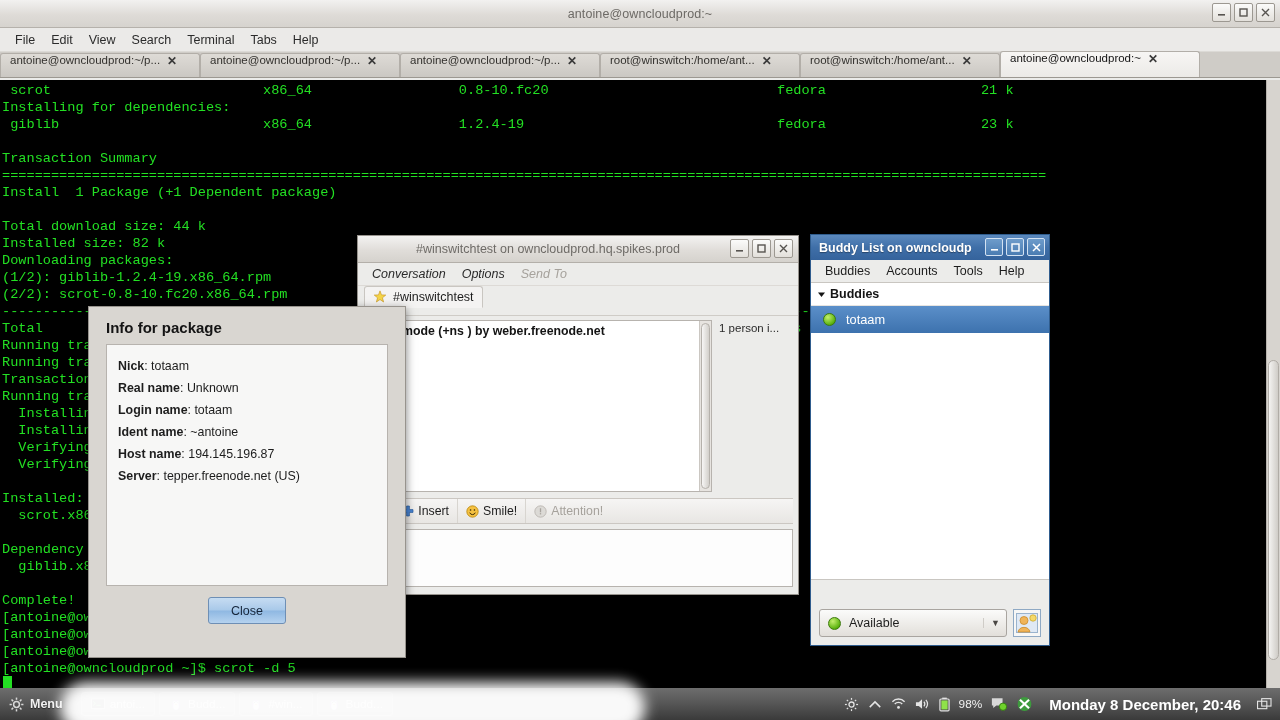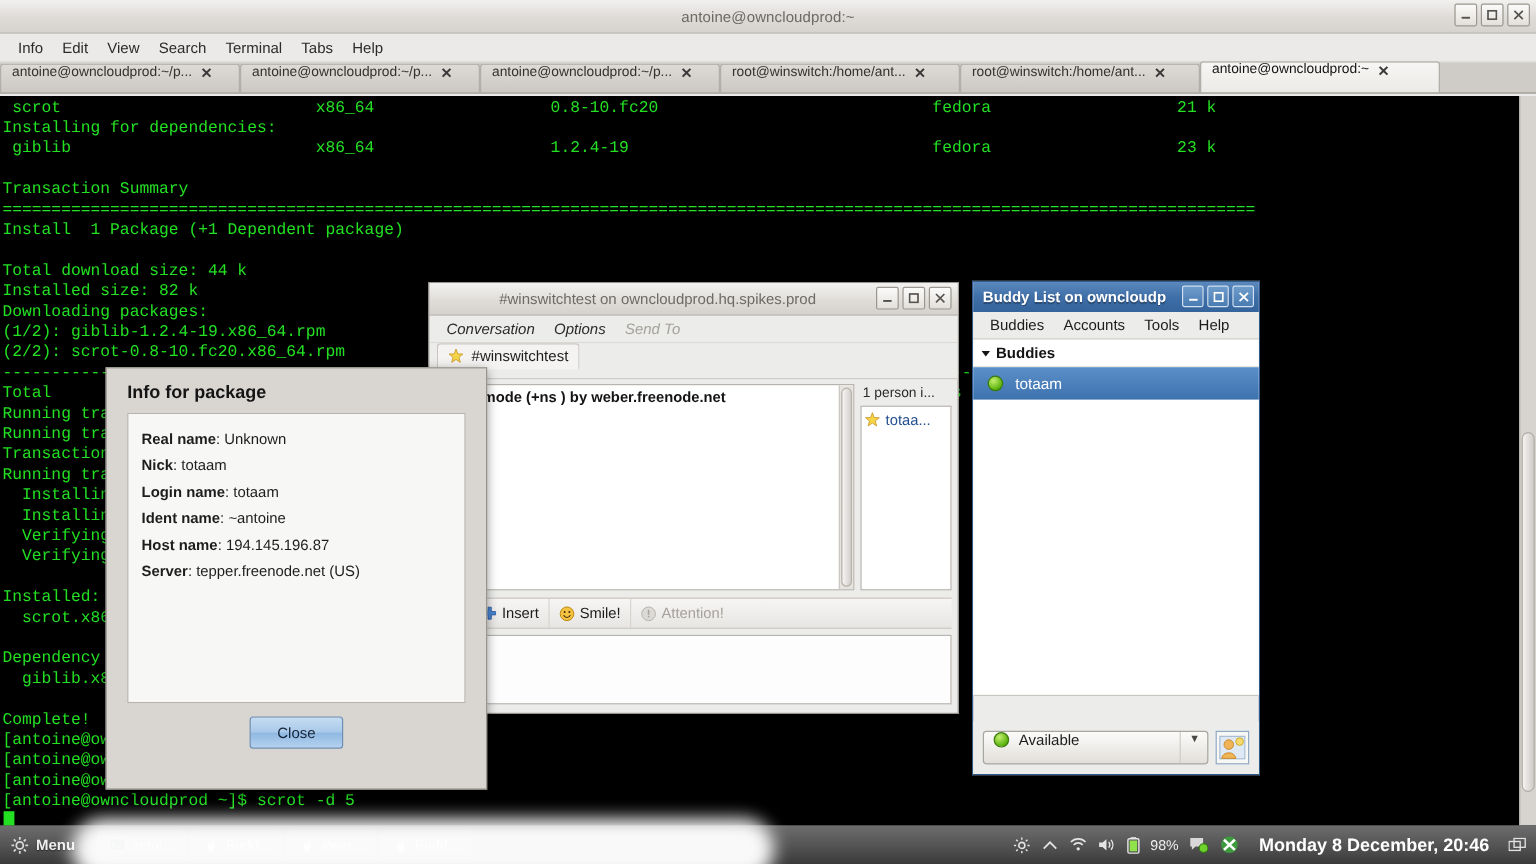--- a/index.html
+++ b/index.html
@@ -206,21 +206,21 @@
     width: 13px; height: 13px; border-radius: 50%;
     background: radial-gradient(circle at 35% 30%, #c3ef6d, #5cb30f 70%, #3f8a09);
     border: 1px solid #3c7a0b; display: inline-block;
   }
   .bl-bottom {
     position: absolute; bottom: 0; left: 0; right: 0; height: 44px;
     display: flex; align-items: center; gap: 6px; padding: 0 8px;
     background: #ececea;
   }
   .status-select {
-    flex: 1; height: 28px; display: flex; gap: 8px;
+    flex: 1; height: 28px; display: flex; align-items: center; gap: 8px;
     padding: 0 6px 0 8px;
     background: linear-gradient(to bottom,#fbfbfa,#e2dfda);
     border: 1px solid #a9a5a0; border-radius: 3px;
   }
   .status-select .lbl { flex: 1; font-size: 12.5px; color: #1d1d1d; }
   .status-select .arr { font-size: 9px; color: #4a4744; border-left: 1px solid #cfccc7; padding-left: 7px; }
   .buddyicon-btn {
     width: 28px; height: 28px; border: 1px solid #8fa9c4; background: #f7f7f6;
     display: flex; align-items: center; justify-content: center;
   }
@@ -309,21 +309,21 @@
         </div>
         <div class="win-btn">
           <svg class="icon-svg" width="9" height="9" viewBox="0 0 9 9">
               <path d="M1,1 L8,8 M8,1 L1,8" stroke="#575450" stroke-width="1.4"></path>
             </svg>
         </div>
       </div>
     </div>
 
     <div class="term-menubar">
-      <span>Info</span>
+      <span>File</span>
       <span>Edit</span>
       <span>View</span>
       <span>Search</span>
       <span>Terminal</span>
       <span>Tabs</span>
       <span>Help</span>
     </div>
 
     <div class="term-tabbar">
       <div class="term-tab" style="width:205px">
@@ -434,28 +434,20 @@
 
     <div class="conv-main">
       <div class="conv-log">
         <div class="line">6:01) mode (+ns ) by weber.freenode.net</div>
         <div class="logscroll">
             <div class="t"></div>
           </div>
       </div>
       <div class="conv-right">
         <div class="cnt">1 person i...</div>
-        <div class="userlist">
-          <div class="user">
-            <svg class="star-icon" viewBox="0 0 16 16">
-              <path d="M8 1 L9.7 5.6 L14.6 5.8 L10.8 8.9 L12.1 13.7 L8 10.9 L3.9 13.7 L5.2 8.9 L1.4 5.8 L6.3 5.6 Z" fill="#f5d547" stroke="#c9992a" stroke-width="0.8"></path>
-            </svg>
-            <span>totaa...</span>
-          </div>
-        </div>
       </div>
     </div>
 
     <div class="conv-toolbar">
       <div class="tbitem">
         <span>nt</span>
       </div>
       <div class="tbitem">
         <svg class="icon-svg" width="12" height="12" viewBox="0 0 12 12">
           <path d="M4.6,1 H7.4 V4.6 H11 V7.4 H7.4 V11 H4.6 V7.4 H1 V4.6 H4.6 Z" fill="#4a86d6" stroke="#2a5c9e" stroke-width="0.7"></path>
@@ -542,24 +534,24 @@
       </div>
     </div>
   </div>
 
   <div id="buddyinfo-window">
 
     <div class="bi-heading">Info for package</div>
 
     <div class="bi-panel">
       <div class="bi-row">
+        <b>Nick</b><span>: </span><span>totaam</span>
+      </div>
+      <div class="bi-row">
         <b>Real name</b><span>: </span><span>Unknown</span>
-      </div>
-      <div class="bi-row">
-        <b>Nick</b><span>: </span><span>totaam</span>
       </div>
       <div class="bi-row">
         <b>Login name</b><span>: </span><span>totaam</span>
       </div>
       <div class="bi-row">
         <b>Ident name</b><span>: </span><span>~antoine</span>
       </div>
       <div class="bi-row">
         <b>Host name</b><span>: </span><span>194.145.196.87</span>
       </div>

